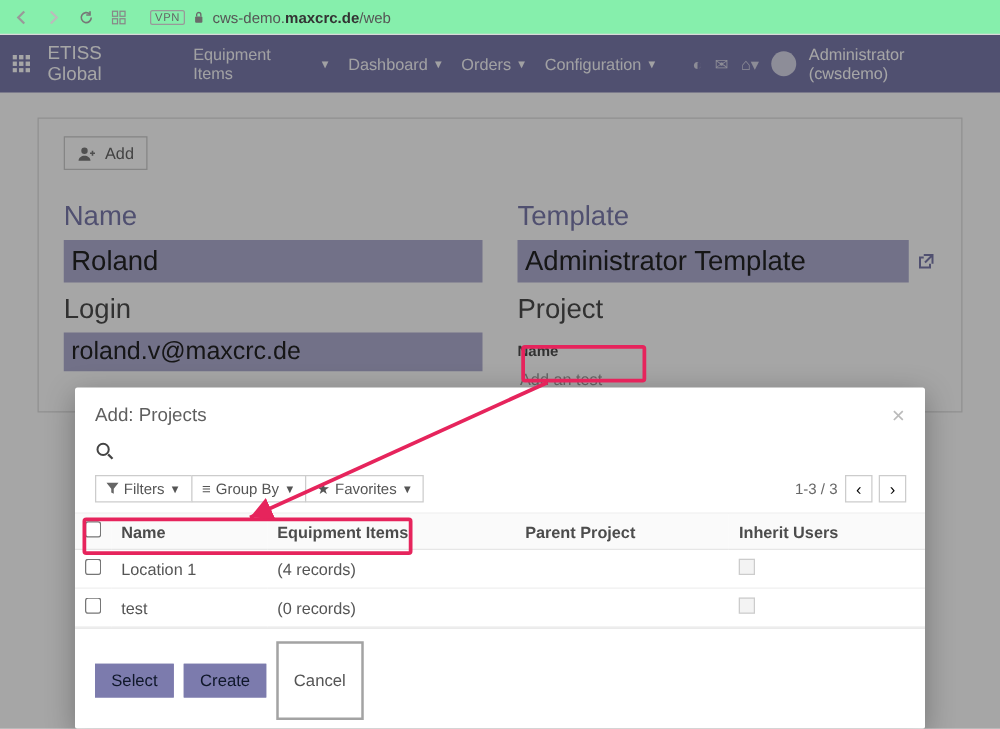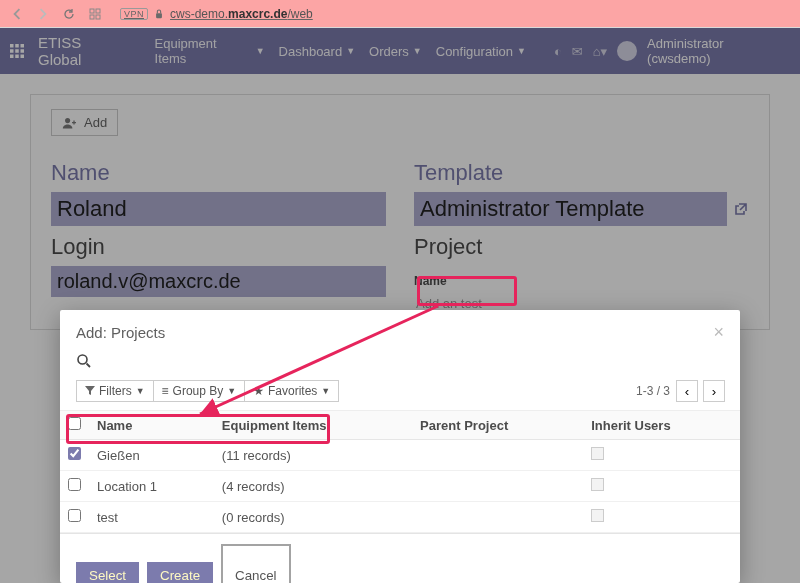--- a/index.html
+++ b/index.html
@@ -1,18 +1,18 @@
 <!DOCTYPE html>
 <html><head>
 <meta charset="utf-8">
 <style>
   * { box-sizing: border-box; margin: 0; padding: 0; }
   body { font-family: -apple-system, "Helvetica Neue", Arial, sans-serif; font-size: 13px; color: #4c4c4c; background: #fff; width: 800px; height: 583px; overflow: hidden; position: relative; }
   
-  .browser-bar { height: 28px; background: #fca5a5; border-bottom: 1px solid #d9d9d9; display: flex; align-items: center; padding: 0 8px; gap: 8px; color: #666; text-decoration: underline; }
+  .browser-bar { height: 28px; background: #86efac; border-bottom: 1px solid #d9d9d9; display: flex; align-items: center; padding: 0 8px; gap: 8px; color: #666; }
   .nav-btn { width: 18px; height: 18px; display: flex; align-items: center; justify-content: center; color: #888; }
   .nav-btn svg { width: 12px; height: 12px; }
   .url-bar { flex: 1; display: flex; align-items: center; gap: 6px; font-size: 12px; color: #555; padding-left: 8px; }
   .vpn-badge { font-size: 9px; border: 1px solid #999; padding: 0 3px; border-radius: 2px; color: #666; letter-spacing: 0.5px; }
   .lock-ic { width: 10px; height: 10px; }
   .url-host b { color: #333; }
   
   .app-nav { height: 46px; background: #7c7bad; color: #fff; display: flex; align-items: center; padding: 0 10px; gap: 14px; font-size: 13px; }
   .apps-ic { display:flex; align-items:center; }
   .brand { font-weight: 500; font-size: 15px; margin-right: 12px; }
@@ -50,21 +50,21 @@
   .pager { margin-left:auto; display:flex; align-items:center; gap:6px; font-size:12px; color:#666;}
   .pg-btn { border:1px solid #ccc; background:#fff; width:22px; height:22px; display:flex; align-items:center; justify-content:center; margin-right:-1px;}
   table.list { width:100%; border-collapse:collapse; font-size:13px;}
   table.list th { text-align:left; font-weight:700; color:#4c4c4c; padding:6px 8px; border-bottom:1px solid #e6e6e6; background:#fafafa;}
   table.list td { padding:7px 8px; border-bottom:1px solid #f0f0f0; color:#555;}
   .ck { width:24px; text-align:center; }
   .ck input { accent-color:#7c7bad; }
   .eq { color:#888; }
   .inh { width:13px; height:13px; border:1px solid #ccc; display:inline-block; background:#f3f3f3;}
   .modal-foot { margin-top:auto; border-top:1px solid #e4e4e4; padding:10px 16px; display:flex; gap:8px; align-items:center;}
-  .btn-prim { background:#7c7bad; color:#fef9c3; border:1px solid #7c7bad; padding:5px 12px; }
+  .btn-prim { background:#7c7bad; color:#0f172a; border:1px solid #7c7bad; padding:5px 12px; }
   .btn-sec { background:#fff; color:#555; border:2px solid #a3a3a3; padding:22px 12px; }
   
   .ann { position:absolute; border:3px solid #e6245c; border-radius:3px; pointer-events:none; }
   .ann-arrow { position:absolute; pointer-events:none; }
   .caret { font-size:9px; }
 </style>
 </head>
 <body>
 
 <div class="browser-bar">
@@ -224,27 +224,20 @@
         <tr>
       <th class="ck"><input type="checkbox" style=""></th>
       <th>Name</th>
       <th>Equipment Items</th>
       <th>Parent Project</th>
       <th>Inherit Users</th>
     </tr>
       </thead>
     <tbody id="rows">
         <tr>
-          <td class="ck"><input type="checkbox" checked="" style=""></td>
-          <td>Gießen</td>
-          <td class="eq">(11 records)</td>
-          <td></td>
-          <td><span class="inh"></span></td>
-        </tr>
-        <tr>
           <td class="ck"><input type="checkbox" style=""></td>
           <td>Location 1</td>
           <td class="eq">(4 records)</td>
           <td></td>
           <td><span class="inh"></span></td>
         </tr>
         <tr>
           <td class="ck"><input type="checkbox" style=""></td>
           <td>test</td>
           <td class="eq">(0 records)</td>

